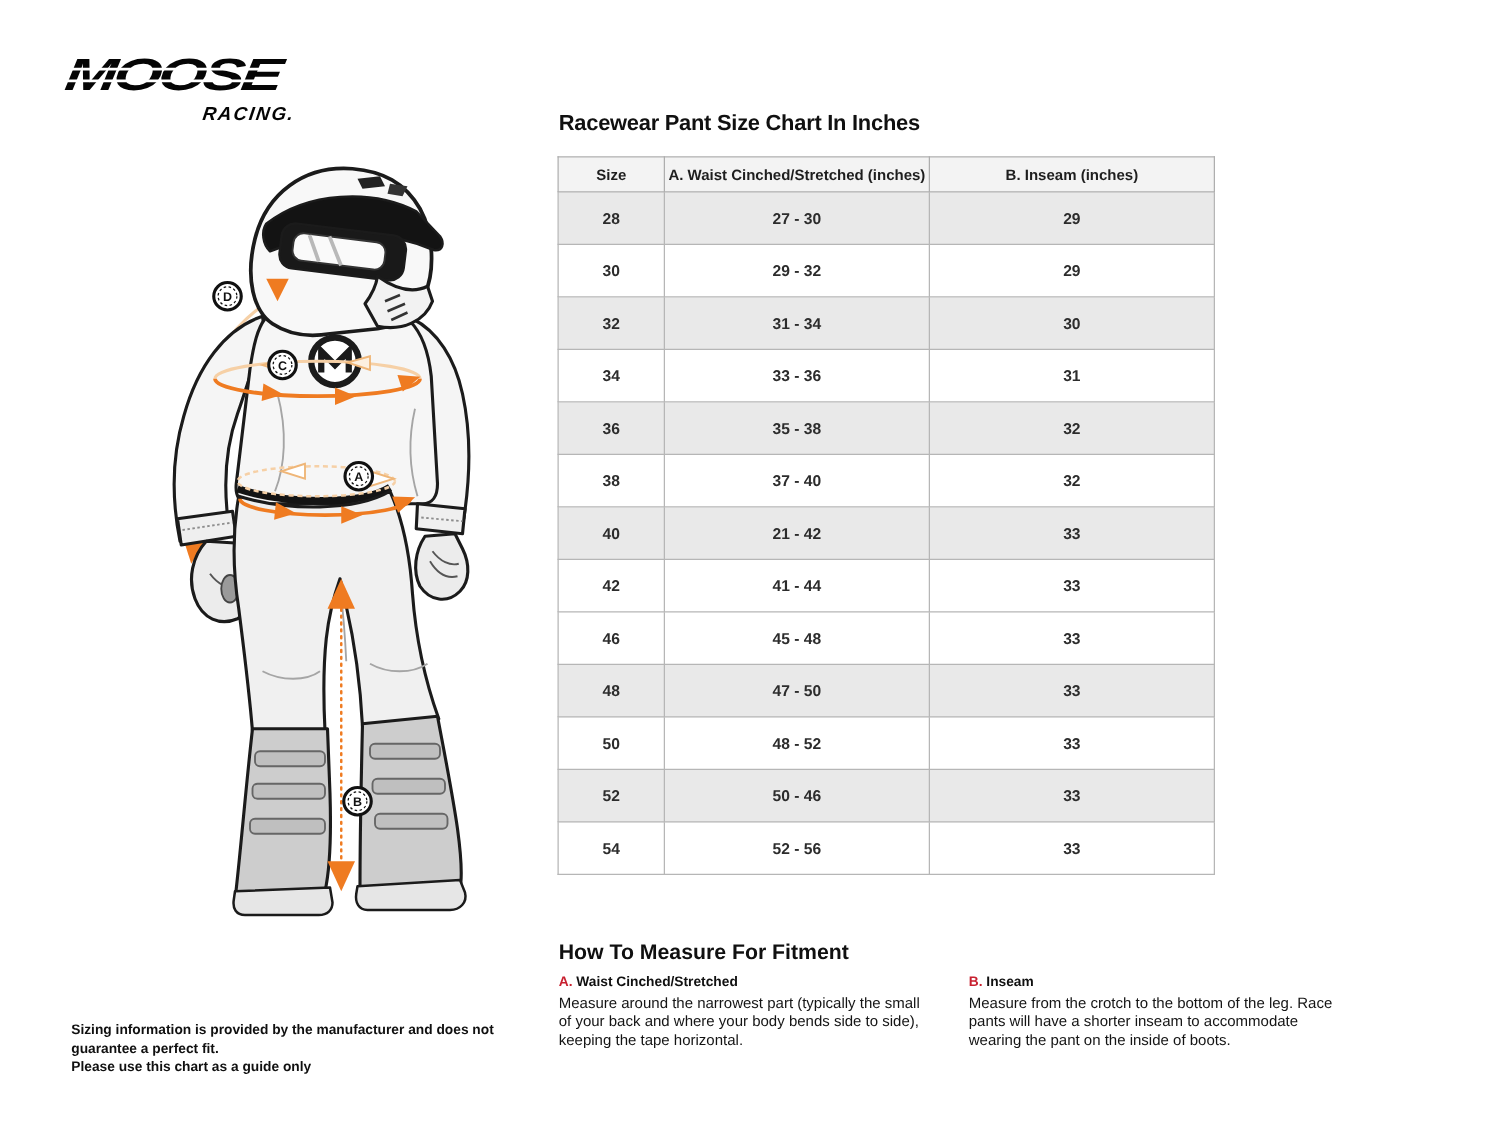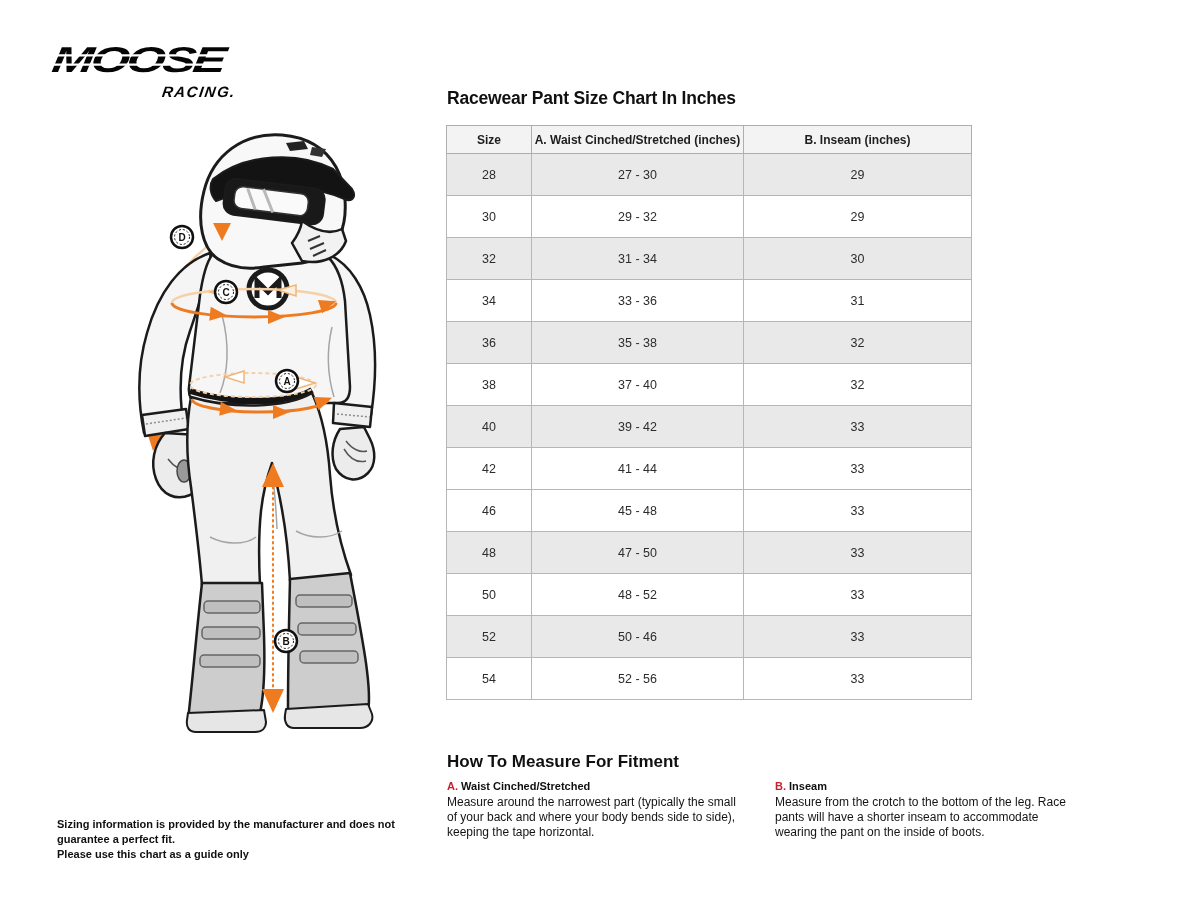--- a/index.html
+++ b/index.html
@@ -30,21 +30,21 @@
   }
   table.size-table{
     position:absolute;left:446px;top:125px;width:525px;
     border-collapse:collapse;border:1px solid #9a9a9a;table-layout:fixed;
   }
   .size-table th{
     height:27px;background:var(--hdr-bg,#f3f3f3);font-size:12px;font-weight:bold;color:#1e1e1e;
     border:1px solid #aeaeae;text-align:center;padding:0;
   }
   .size-table td{
-    height:41px;font-size:12.5px;font-weight:normal;color:#2c2c2c;
+    height:41px;font-size:12.5px;font-weight:bold;color:#2c2c2c;
     border:1px solid #b6b6b6;text-align:center;padding:0;background:#ffffff;
   }
   .size-table tr.shade td{background:var(--shade,#e9e9e9);}
   
   .howto-title{
     position:absolute;left:447px;top:752px;font-size:17px;font-weight:bold;color:#101010;
   }
   .measure-col{position:absolute;top:780px;font-size:12px;line-height:1.22;color:#141414;}
   .measure-col.col-a{left:447px;width:296px;}
   .measure-col.col-b{left:775px;width:304px;}
@@ -226,21 +226,21 @@
         <td>35 - 38</td>
         <td>32</td>
       </tr>
       <tr>
         <td>38</td>
         <td>37 - 40</td>
         <td>32</td>
       </tr>
       <tr class="shade">
         <td>40</td>
-        <td>39 - 42</td>
+        <td>21 - 42</td>
         <td>33</td>
       </tr>
       <tr>
         <td>42</td>
         <td>41 - 44</td>
         <td>33</td>
       </tr>
       <tr>
         <td>46</td>
         <td>45 - 48</td>

